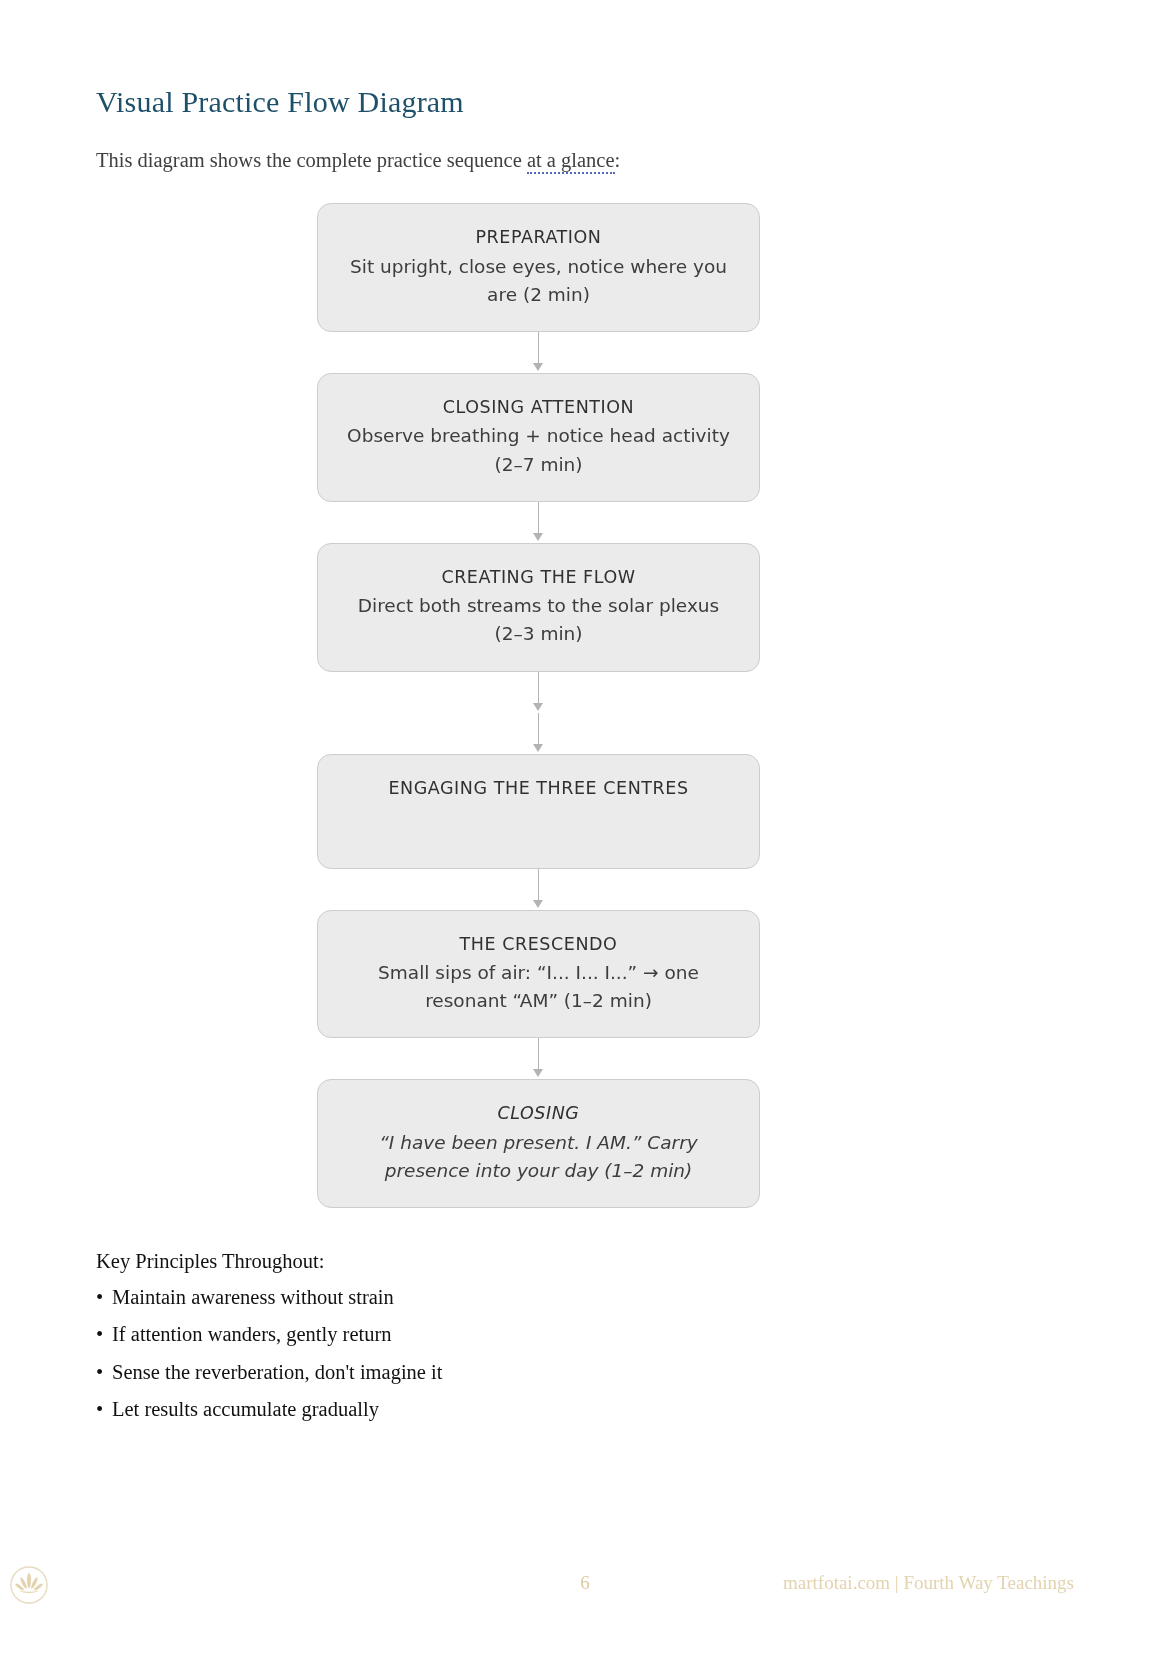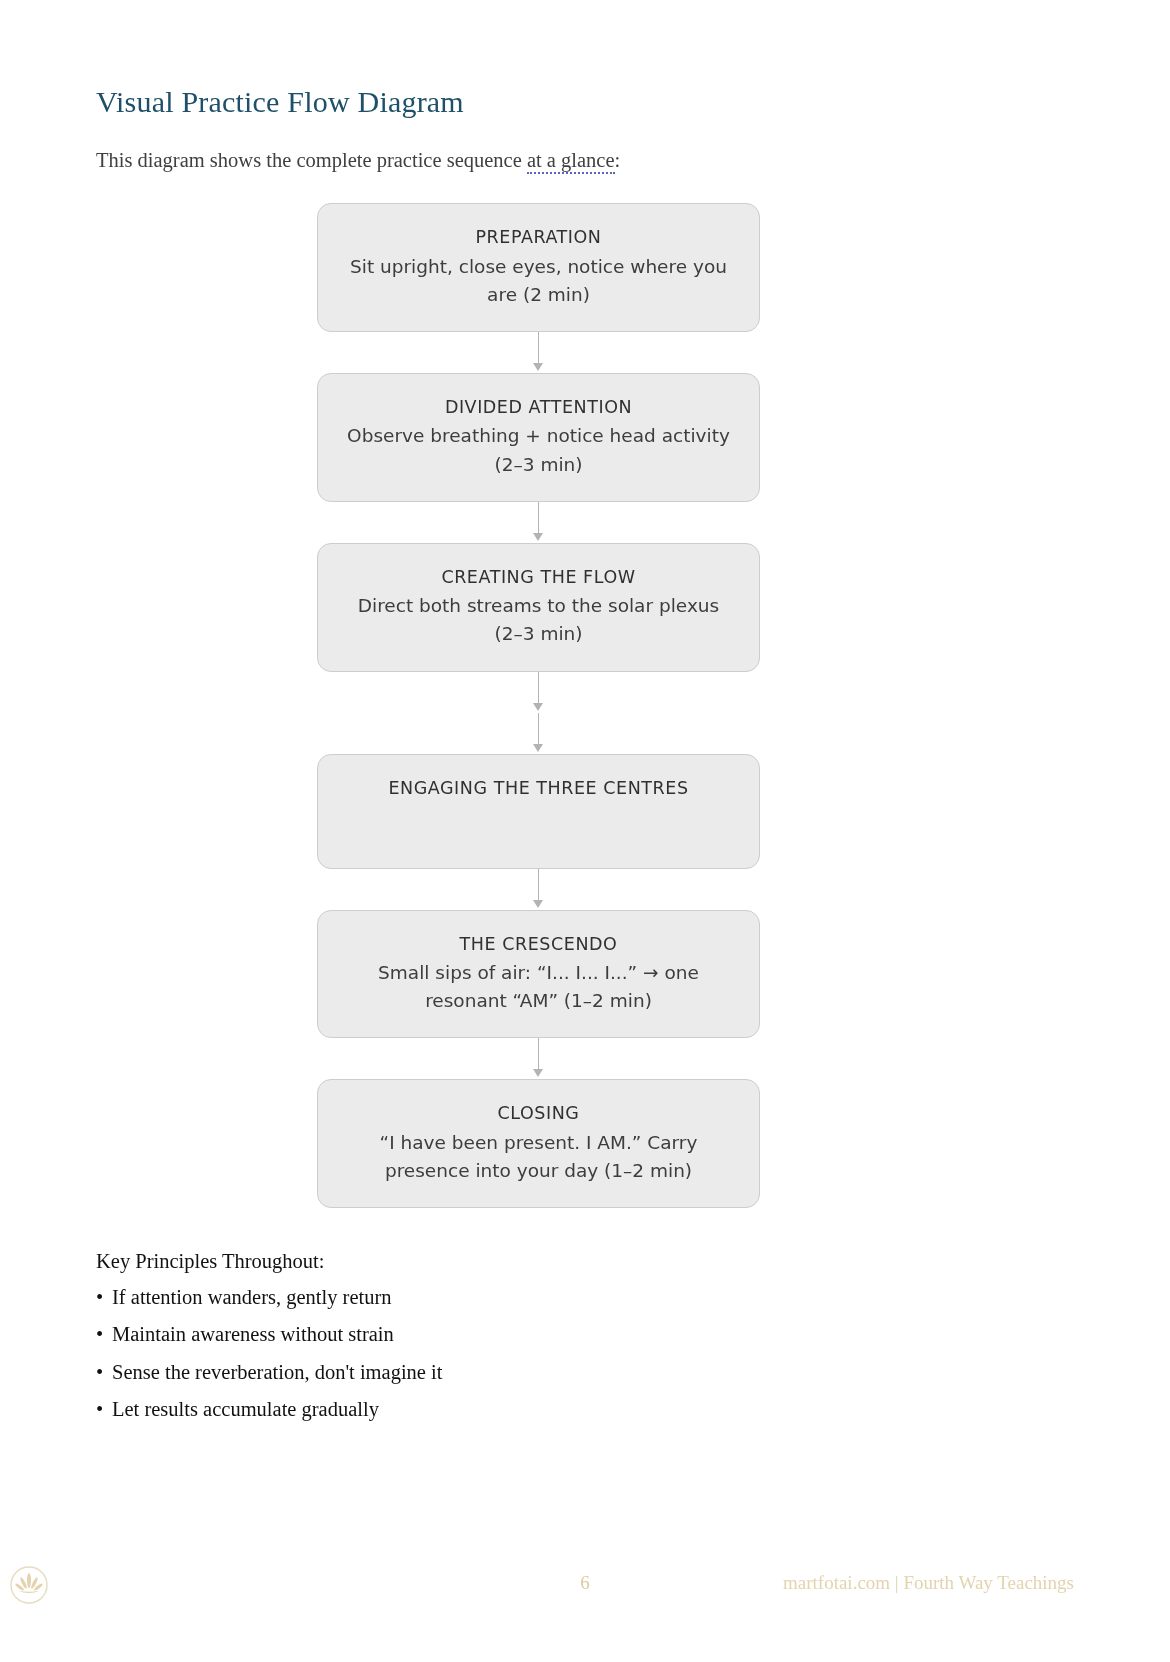--- a/index.html
+++ b/index.html
@@ -106,21 +106,21 @@
     border-top: 8px solid #b3b3b3;
   }
 
   
   .n0 { min-height: 115px; }
   .n1 { min-height: 115px; }
   .n2 { min-height: 115px; }
   .n3 { min-height: 115px; }
   .n4 { min-height: 115px; }
   .n5 { min-height: 115px; }
-  .n6 { min-height: 115px; }
+  .n6 { min-height: 115px; font-style: italic; }
 
   
   .principles {
     position: absolute;
     left: 96px;
     top: 1248px;
     width: 700px;
     font-family: Liberation Serif, serif;
     color: #111111;
   }
@@ -196,22 +196,22 @@
     <div class="node n0">
       <div class="node-title">PREPARATION</div>
       <div class="node-desc">Sit upright, close eyes, notice where you are (2 min)</div>
     </div>
     <div class="connector">
       <div class="stem"></div>
       <div class="head"></div>
     </div>
 
     <div class="node n1">
-      <div class="node-title">DIVIDED ATTENTION</div>
-      <div class="node-desc">Observe breathing + notice head activity (2–3 min)</div>
+      <div class="node-title">CLOSING ATTENTION</div>
+      <div class="node-desc">Observe breathing + notice head activity (2–7 min)</div>
     </div>
     <div class="connector">
       <div class="stem"></div>
       <div class="head"></div>
     </div>
 
     <div class="node n2">
       <div class="node-title">CREATING THE FLOW</div>
       <div class="node-desc">Direct both streams to the solar plexus (2–3 min)</div>
     </div>
@@ -245,22 +245,22 @@
     <div class="node n6">
       <div class="node-title">CLOSING</div>
       <div class="node-desc">“I have been present. I AM.” Carry presence into your day (1–2 min)</div>
     </div>
 
   </div>
 
   <div class="principles">
     <div class="principles-title">Key Principles Throughout:</div>
     <ul>
+      <li><span class="bullet">•</span><span>Maintain awareness without strain</span></li>
       <li><span class="bullet">•</span><span>If attention wanders, gently return</span></li>
-      <li><span class="bullet">•</span><span>Maintain awareness without strain</span></li>
       <li><span class="bullet">•</span><span>Sense the reverberation, don't imagine it</span></li>
       <li><span class="bullet">•</span><span>Let results accumulate gradually</span></li>
     </ul>
   </div>
 
   <div class="footer">
     <div class="footer-logo">
       <svg viewBox="0 0 42 42" width="42" height="42" aria-hidden="true">
         <circle cx="21" cy="21" r="18" fill="none" stroke="#e8dcc0" stroke-width="1.4"></circle>
         <g fill="#e3d3ae">

